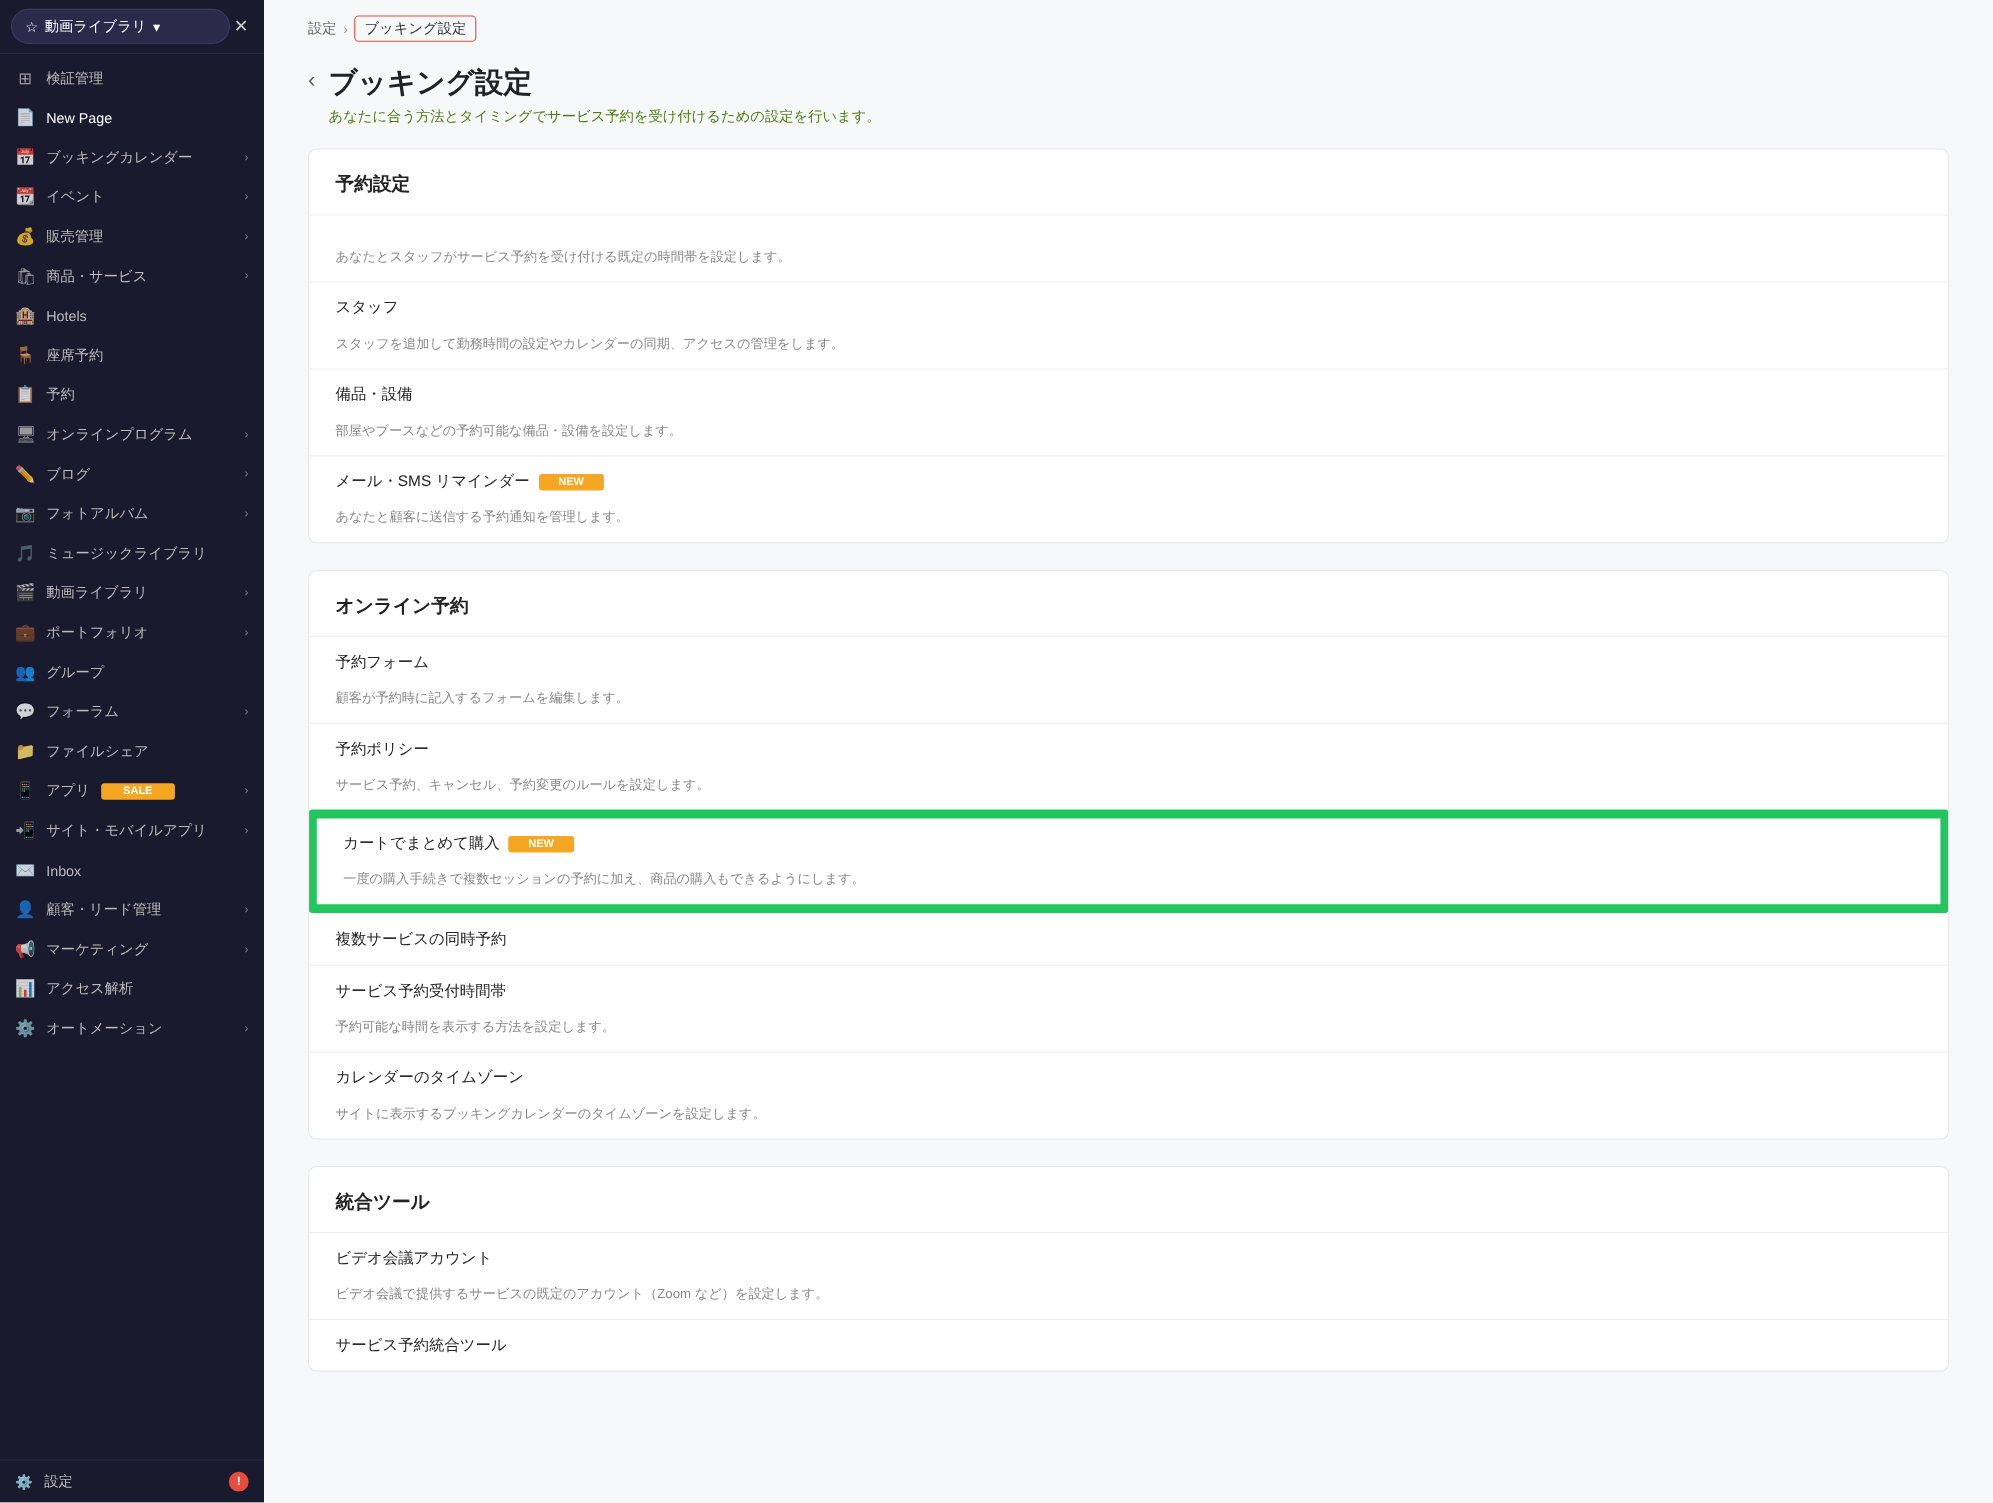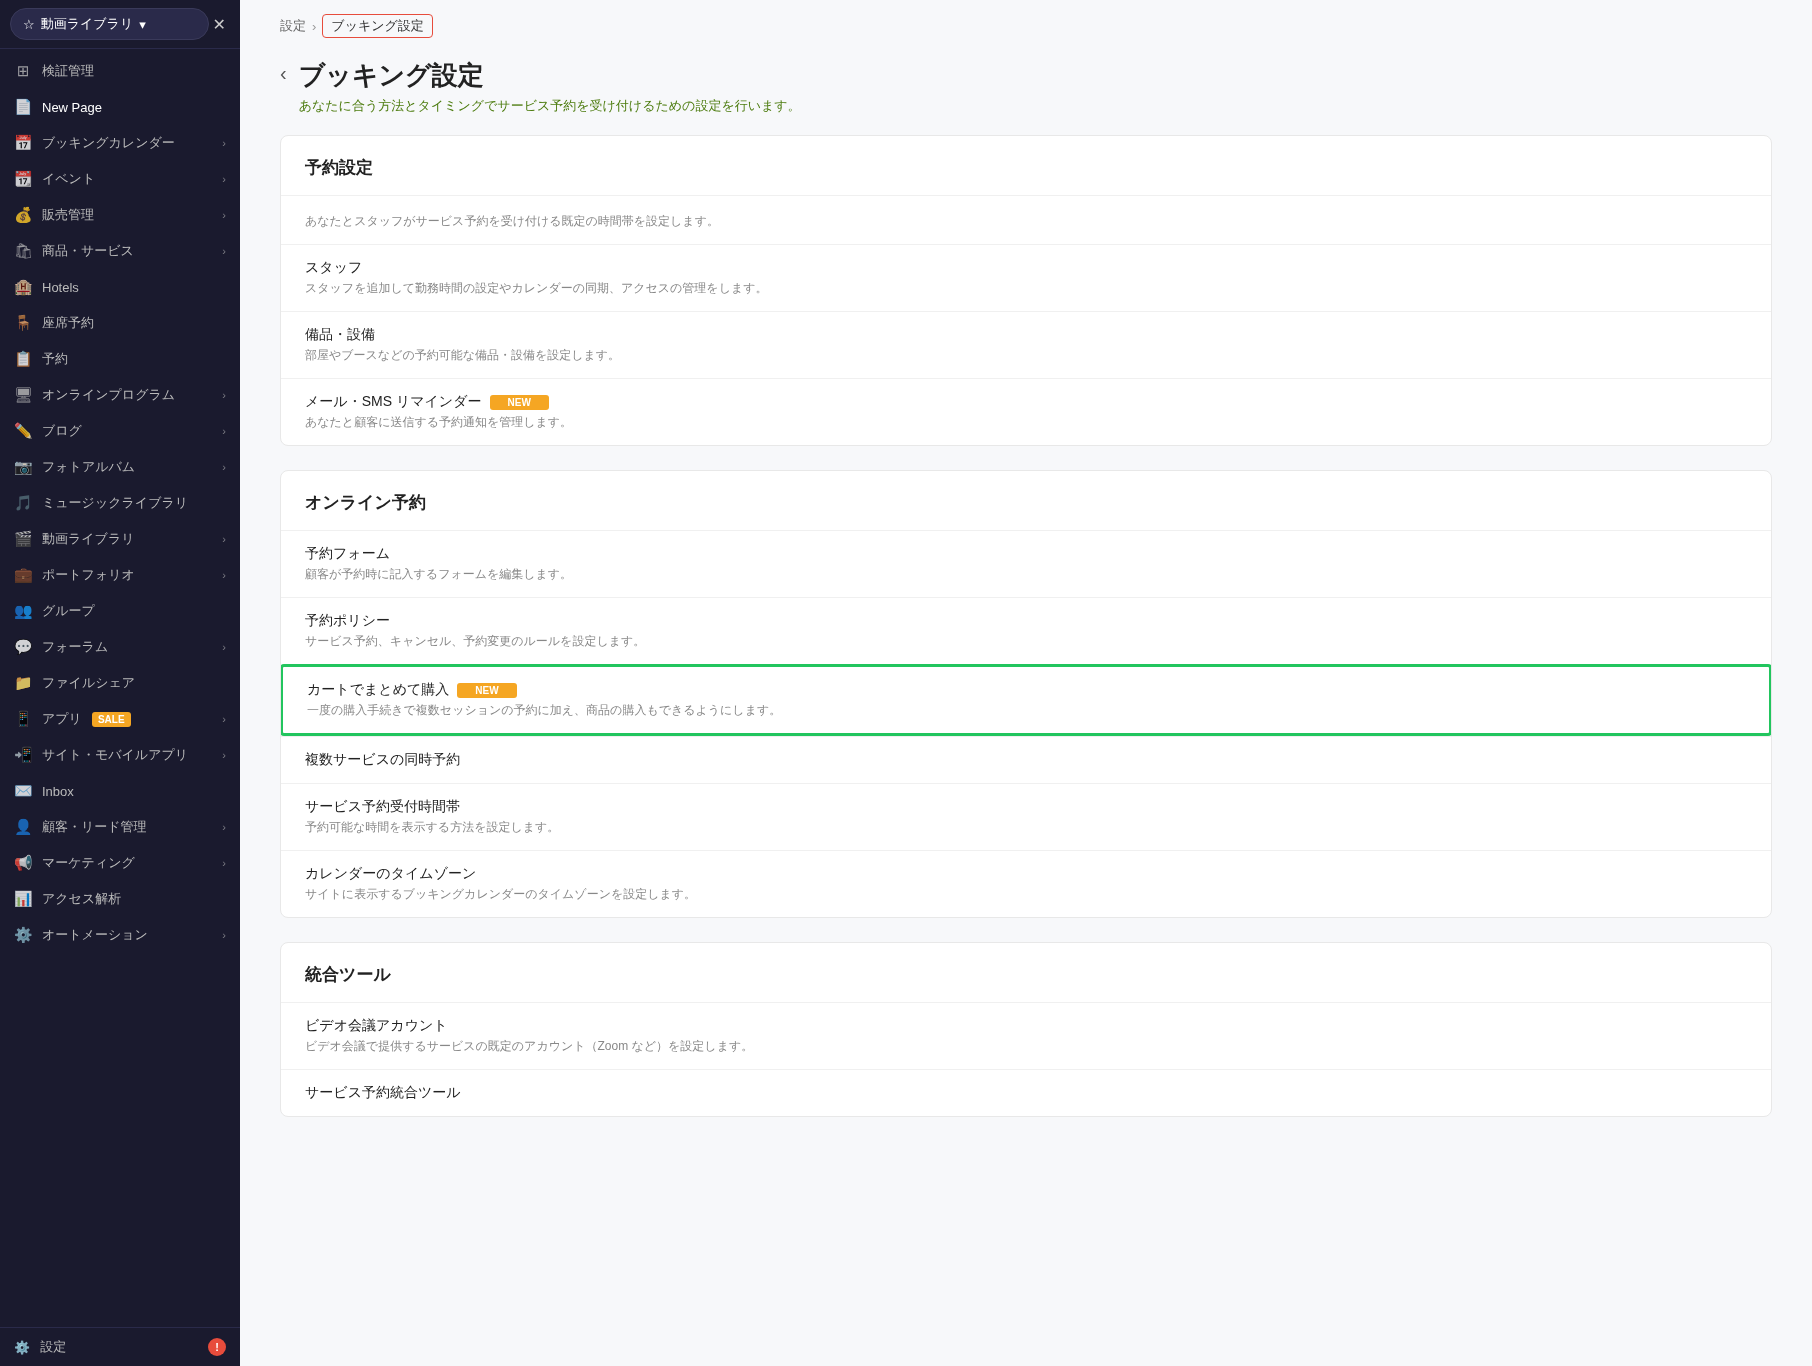--- a/index.html
+++ b/index.html
@@ -53,21 +53,21 @@
       padding: 9px 14px;
       cursor: pointer;
       color: #bbb;
       font-size: 13px;
       transition: background 0.15s;
     }
     .nav-item.active { color: #fff; }
     .nav-item-left { display: flex; align-items: center; gap: 10px; }
     .nav-icon { width: 18px; text-align: center; font-size: 15px; opacity: 0.8; }
     .nav-arrow { font-size: 11px; opacity: 0.6; }
-    .badge-sale { background: #f5a623; color: #fff; font-size: 10px; padding: 2px 6px; border-radius: 3px; font-weight: bold; text-align: right; }
+    .badge-sale { background: #f5a623; color: #fff; font-size: 10px; padding: 2px 20px; border-radius: 3px; font-weight: bold; text-align: right; }
     .badge-new { background: #f5a623; color: #fff; font-size: 10px; padding: 2px 18px; border-radius: 3px; font-weight: bold; }
     .sidebar-footer {
       padding: 10px 14px;
       border-top: 1px solid #2a2a4a;
       display: flex;
       align-items: center;
       justify-content: space-between;
     }
     .settings-item {
       display: flex;
@@ -169,24 +169,24 @@
       font-size: 14px;
       color: #222;
       font-weight: 500;
       display: flex;
       align-items: center;
       gap: 8px;
     }
     .setting-row-desc {
       font-size: 12px;
       color: #888;
-      margin-top: 3px;
+      margin-top: 15px;
     }
     .setting-row.highlighted {
-      border: 3px solid #22c55e;
+      border: 8px solid #22c55e;
       margin: 0 -1px;
       border-radius: 4px;
     }
   </style>
 </head>
 <body>
 
 <aside class="sidebar">
   <div class="sidebar-header">
     <button class="quick-add-btn">

